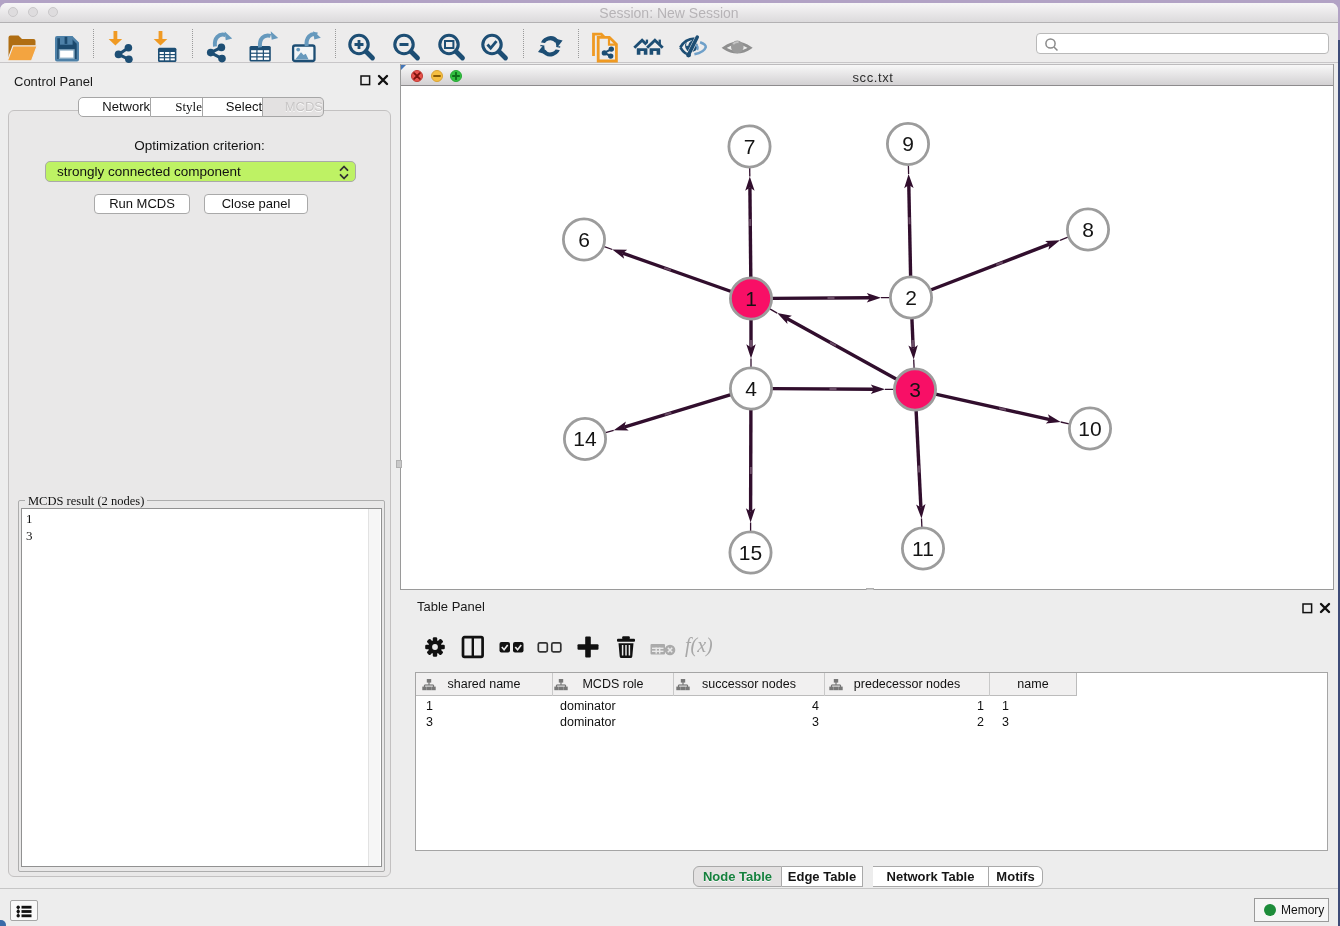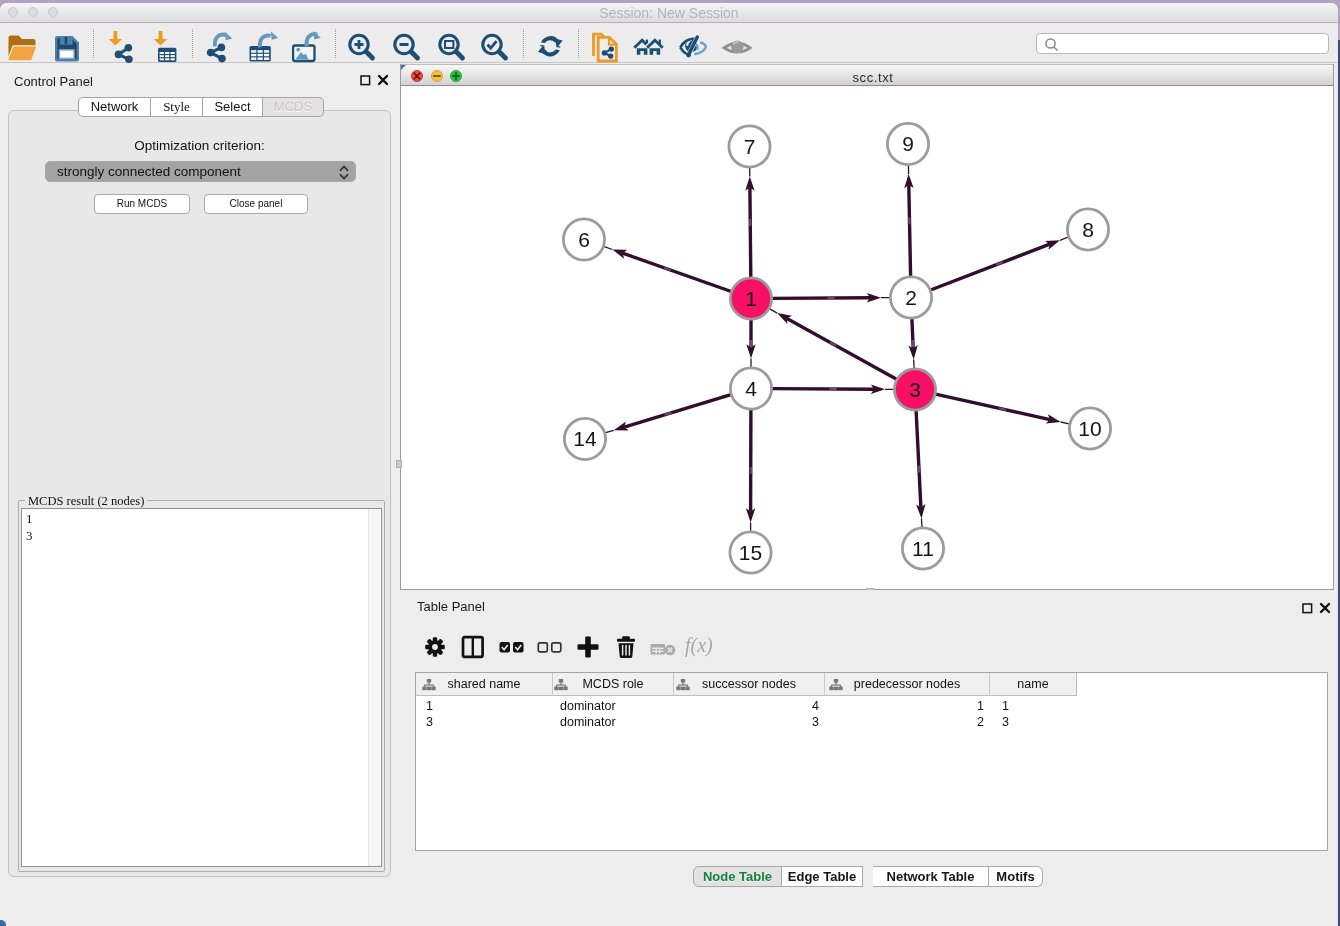--- a/index.html
+++ b/index.html
@@ -22,28 +22,28 @@
 #toolbar { position:absolute; left:0; top:21px; width:100%; height:39px;
   background:#edecec; border-bottom:1px solid #c8c6c8; }
 .sep { position:absolute; top:5px; height:29px; width:0;
   border-left:1px dotted #9a9a9a; }
 #searchbox { position:absolute; left:1036px; top:9px; width:293px; height:21px;
   background:#fff; border:1px solid #b9b9b9; border-radius:4px; }
 
 #controlhead { position:absolute; left:0; top:61px; width:397px; height:34px; }
 #controlhead .title { position:absolute; left:14px; top:10px; font-size:13px; color:#1a1a1a; }
 .tab { position:absolute; z-index:3; height:20px; background:#fff; border:1px solid #a6a6a6;
-  font-size:13px; color:#111; text-align:center; line-height:18px; }
+  font-size:13px; color:#111; text-align:right; line-height:18px; }
 .tabsel { background:#e3e1e1; color:#c7c5c5; text-shadow:0 1px 0 #fafafa; }
 #cpanel { position:absolute; left:8px; top:107px; width:383px; height:767px;
   background:#e9e8e8; border:1px solid #c3c1c1; border-radius:6px; }
 .btn { position:absolute; height:20px; background:#fff; border:1px solid #a9a9a9;
-  border-radius:4px; font-size:10px; color:#111; text-align:center; line-height:18px; }
+  border-radius:4px; font-size:13px; color:#111; text-align:center; line-height:18px; }
 #optselect { position:absolute; left:36px; top:50px; width:311px; height:21px;
-  background:#a3a3a3; border:1px solid #a9a9a9; border-radius:5px;
+  background:#bef264; border:1px solid #a9a9a9; border-radius:5px;
   font-size:13.5px; color:#111; line-height:19px; padding-left:11px; }
 #fieldset { position:absolute; left:9px; top:389px; width:367px; height:372px;
   border:1px solid #adadad; border-radius:2px;font-family:Liberation Serif, serif; }
 #fieldset .legend { position:absolute; left:6px; top:-7px; background:#e9e8e8;
   padding:0 3px; font-size:12.5px; color:#111; }
 #resultbox { position:absolute; left:2px; top:7px; width:361px; height:359px;
   background:#fff; border:1px solid #919191; font-size:13px; color:#111; }
 #resultbox .scroll { position:absolute; right:1px; top:0px; width:12px; height:100%;
   background:#f6f6f6; border-left:1px solid #e2e2e2; }
 
@@ -478,15 +478,32 @@
     <div class="trow" style="left:258px;top:41px;width:145px;text-align:right;">3</div>
     <div class="trow" style="left:409px;top:41px;width:159px;text-align:right;">2</div>
     <div class="trow" style="left:586px;top:41px;">3</div>
   </div>
 
   <div class="btab btabsel" style="left:693px;width:89px;border-radius:6px 0 0 6px;">Node Table</div>
   <div class="btab" style="left:782px;width:81px;border-left:none;">Edge Table</div>
   <div class="btab" style="left:873px;width:116px;border-left:none;">Network Table</div>
   <div class="btab" style="left:989px;width:54px;border-left:none;border-radius:0 6px 6px 0;">Motifs</div>
 
+  <div id="statusbar">
+    <div class="abs" style="left:10px;top:11px;width:28px;height:21px;background:#f9f9f9;border:1px solid #a5a5a5;border-radius:2px;">
+      <svg width="16" height="13" style="position:absolute;left:5px;top:3.5px;">
+        <line x1="2.2" y1="2" x2="2.2" y2="11" stroke="#111" stroke-width="0.8"></line>
+        <circle cx="2.2" cy="2.2" r="1.7" fill="#111"></circle>
+          <rect x="5.5" y="0.8" width="10" height="2.8" fill="#111"></rect>
+        <circle cx="2.2" cy="6.5" r="1.7" fill="#111"></circle>
+          <rect x="5.5" y="5.1" width="10" height="2.8" fill="#111"></rect>
+        <circle cx="2.2" cy="10.8" r="1.7" fill="#111"></circle>
+          <rect x="5.5" y="9.4" width="10" height="2.8" fill="#111"></rect>
+      </svg>
+    </div>
+    <div class="abs" style="left:1254px;top:9px;width:75px;height:24px;background:#f6f6f6;border:1px solid #9a9a9a;font-size:12px;color:#111;">
+      <div class="abs" style="left:9px;top:5px;width:12px;height:12px;border-radius:50%;background:#1d8c3a;"></div>
+      <div class="abs" style="left:26px;top:4px;">Memory</div>
+    </div>
+  </div>
 </div>
 
 <div class="abs" style="left:-4px;top:920px;width:10px;height:10px;border-radius:50%;background:#3a6aa8;"></div>
 
 </body></html>

